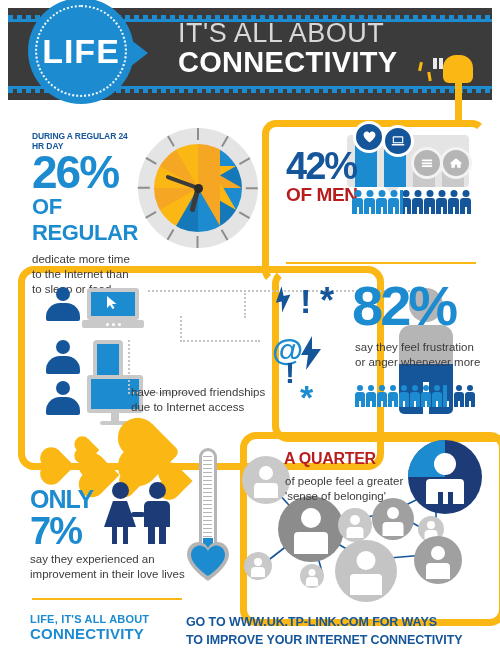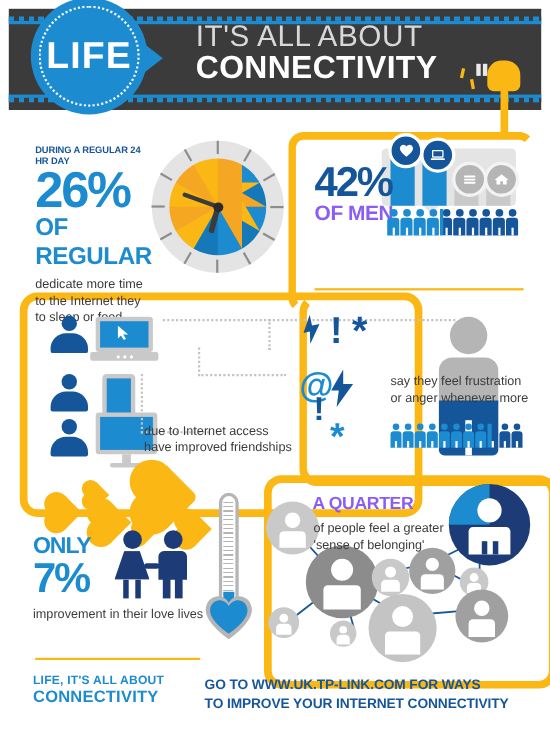--- a/index.html
+++ b/index.html
@@ -34,21 +34,21 @@
   .spark.w{background:#e9e9e9;}
 
   
   .ypath{position:absolute;border:7px solid #fbb713;}
 
   
   .eyebrow{font-size:8.5px;font-weight:bold;color:#15559a;letter-spacing:-.1px;}
   .bignum{font-weight:bold;color:#1c8bd0;line-height:.85;letter-spacing:-2px;}
   .bignum.navy{color:#15559a;}
   .sublabel{font-weight:bold;color:#1c8bd0;letter-spacing:-.4px;}
-  .sublabel.navy{color:#8b5cf6;}
+  .sublabel.navy{color:#b91c1c;}
   .body-copy{font-size:11.5px;color:#3b3b3b;line-height:1.32;}
 
   .rule{position:absolute;height:2px;background:#fbb713;}
 
   
   .clock-wrap{position:absolute;left:138px;top:128px;width:120px;height:120px;}
   .clock-outer{position:absolute;inset:0;border-radius:50%;background:#e4e4e4;}
   .clock-ticks{position:absolute;inset:0;}
   .clock-ticks i{position:absolute;left:50%;top:0;width:1.5px;height:12px;background:#8d8d8d;
     transform-origin:50% 60px;margin-left:-.75px;}
@@ -196,21 +196,21 @@
     <div class="hand" style="width:24px;height:5px;margin-top:-2.5px;transform:rotate(105deg);"></div>
     <div class="hub"></div>
   </div>
 
   <div style="position:absolute;left:32px;top:131px;width:110px;">
     <div class="eyebrow">DURING A REGULAR 24 HR DAY</div>
     <div class="bignum" style="font-size:46px;margin-top:2px;">26%</div>
     <div class="sublabel" style="font-size:22px;margin-top:2px;">OF REGULAR</div>
     <div class="body-copy" style="margin-top:6px;">
       <div>dedicate more time</div>
-      <div>to the Internet they</div>
+      <div>to the Internet than</div>
       <div>to sleep or food</div>
     </div>
   </div>
 
   <div class="barbox"></div>
   <div class="bartip"></div>
   <div class="bar blue" style="left:355px;top:126px;height:61px;"></div>
   <div class="bar blue" style="left:384px;top:130px;height:57px;"></div>
   <div class="bar gray" style="left:413px;top:152px;height:35px;"></div>
   <div class="bar gray" style="left:442px;top:152px;height:35px;"></div>
@@ -344,40 +344,41 @@
   <div class="dash-link" style="left:180px;top:316px;width:78px;height:24px;border-top:none;border-right:none;"></div>
   <div class="dash-link" style="left:128px;top:340px;width:60px;height:52px;border-top:none;border-right:none;"></div>
   <div class="dash-link" style="left:244px;top:290px;width:170px;height:48px;border-bottom:none;border-left:none;border-right:none;"></div>
 
   <div class="bigguy-head"></div>
   <div class="bigguy-top"></div>
   <div class="bigguy-bot"></div>
   <div class="bigguy-split"></div>
 
   <div class="body-copy" style="position:absolute;left:131px;top:385px;width:160px;">
+    <div>have improved friendships</div>
     <div>due to Internet access</div>
-    <div>have improved friendships</div>
   </div>
 
   <div class="sym navy" style="left:276px;top:286px;font-size:26px;transform:rotate(-12deg);">
     <svg width="16" height="26" viewBox="0 0 16 26">
         <path d="M9 0 L0 15 L6 15 L4 26 L16 10 L9 10 Z" fill="#15559a"></path>
       </svg>
   </div>
   <div class="sym" style="left:300px;top:282px;font-size:34px;color:#15559a;">!</div>
   <div class="sym" style="left:320px;top:280px;font-size:36px;color:#15559a;">*</div>
   <div class="sym" style="left:272px;top:332px;font-size:32px;color:#1c8bd0;">@</div>
   <div class="sym" style="left:301px;top:336px;">
     <svg width="20" height="34" viewBox="0 0 20 34">
         <path d="M11 0 L0 19 L7 19 L5 34 L20 13 L11 13 Z" fill="#15559a"></path>
       </svg>
   </div>
   <div class="sym" style="left:285px;top:356px;font-size:30px;color:#15559a;">!</div>
   <div class="sym" style="left:300px;top:378px;font-size:34px;color:#1c8bd0;">*</div>
 
+  <div class="bignum" style="position:absolute;left:352px;top:282px;font-size:56px;letter-spacing:-3px;">82%</div>
   <div class="body-copy" style="position:absolute;left:355px;top:340px;width:140px;">
     <div>say they feel frustration</div>
     <div>or anger whenever more</div>
   </div>
 
   <div class="people" style="left:355px;top:385px;">
     <div class="person" style="width:10px;height:22px;">
       <div class="head" style="width:6px;height:6px;background:#1c8bd0;"></div>
       <div class="body" style="top:7px;width:10px;height:15px;background:#1c8bd0;"></div>
       <div class="legs" style="left:4px;top:16px;width:2px;height:6px;"></div>
@@ -454,24 +455,25 @@
   <div class="heart" style="left:166px;top:470px;width:22px;height:22px;">
     <span style="position:absolute;left:-11px;top:0;width:22px;height:22px;border-radius:50%;background:#fbb713;display:block;"></span>
     <span style="position:absolute;left:0;top:-11px;width:22px;height:22px;border-radius:50%;background:#fbb713;display:block;"></span>
   </div>
   <div class="heart" style="left:124px;top:478px;width:14px;height:14px;">
     <span style="position:absolute;left:-7px;top:0;width:14px;height:14px;border-radius:50%;background:#fbb713;display:block;"></span>
     <span style="position:absolute;left:0;top:-7px;width:14px;height:14px;border-radius:50%;background:#fbb713;display:block;"></span>
   </div>
 
   <div style="position:absolute;left:30px;top:485px;">
-    <div class="sublabel" style="font-size:21px;letter-spacing:-1px;">ONLY</div>
+    <div class="sublabel" style="font-size:25px;letter-spacing:-1px;">ONLY</div>
     <div class="bignum" style="font-size:38px;margin-top:1px;">7%</div>
   </div>
   <div class="body-copy" style="position:absolute;left:30px;top:552px;width:180px;">
+    <div>say they experienced an</div>
     <div>improvement in their love lives</div>
   </div>
 
   <div style="position:absolute;left:103px;top:482px;width:34px;height:62px;">
     <div style="position:absolute;left:9px;top:0;width:17px;height:17px;border-radius:50%;background:#1d3c77;"></div>
     <div style="position:absolute;left:1px;top:19px;width:32px;height:26px;background:#1d3c77;
          clip-path:polygon(28% 0,72% 0,100% 100%,0 100%);"></div>
     <div style="position:absolute;left:9px;top:45px;width:5px;height:17px;background:#1d3c77;"></div>
     <div style="position:absolute;left:20px;top:45px;width:5px;height:17px;background:#1d3c77;"></div>
   </div>

